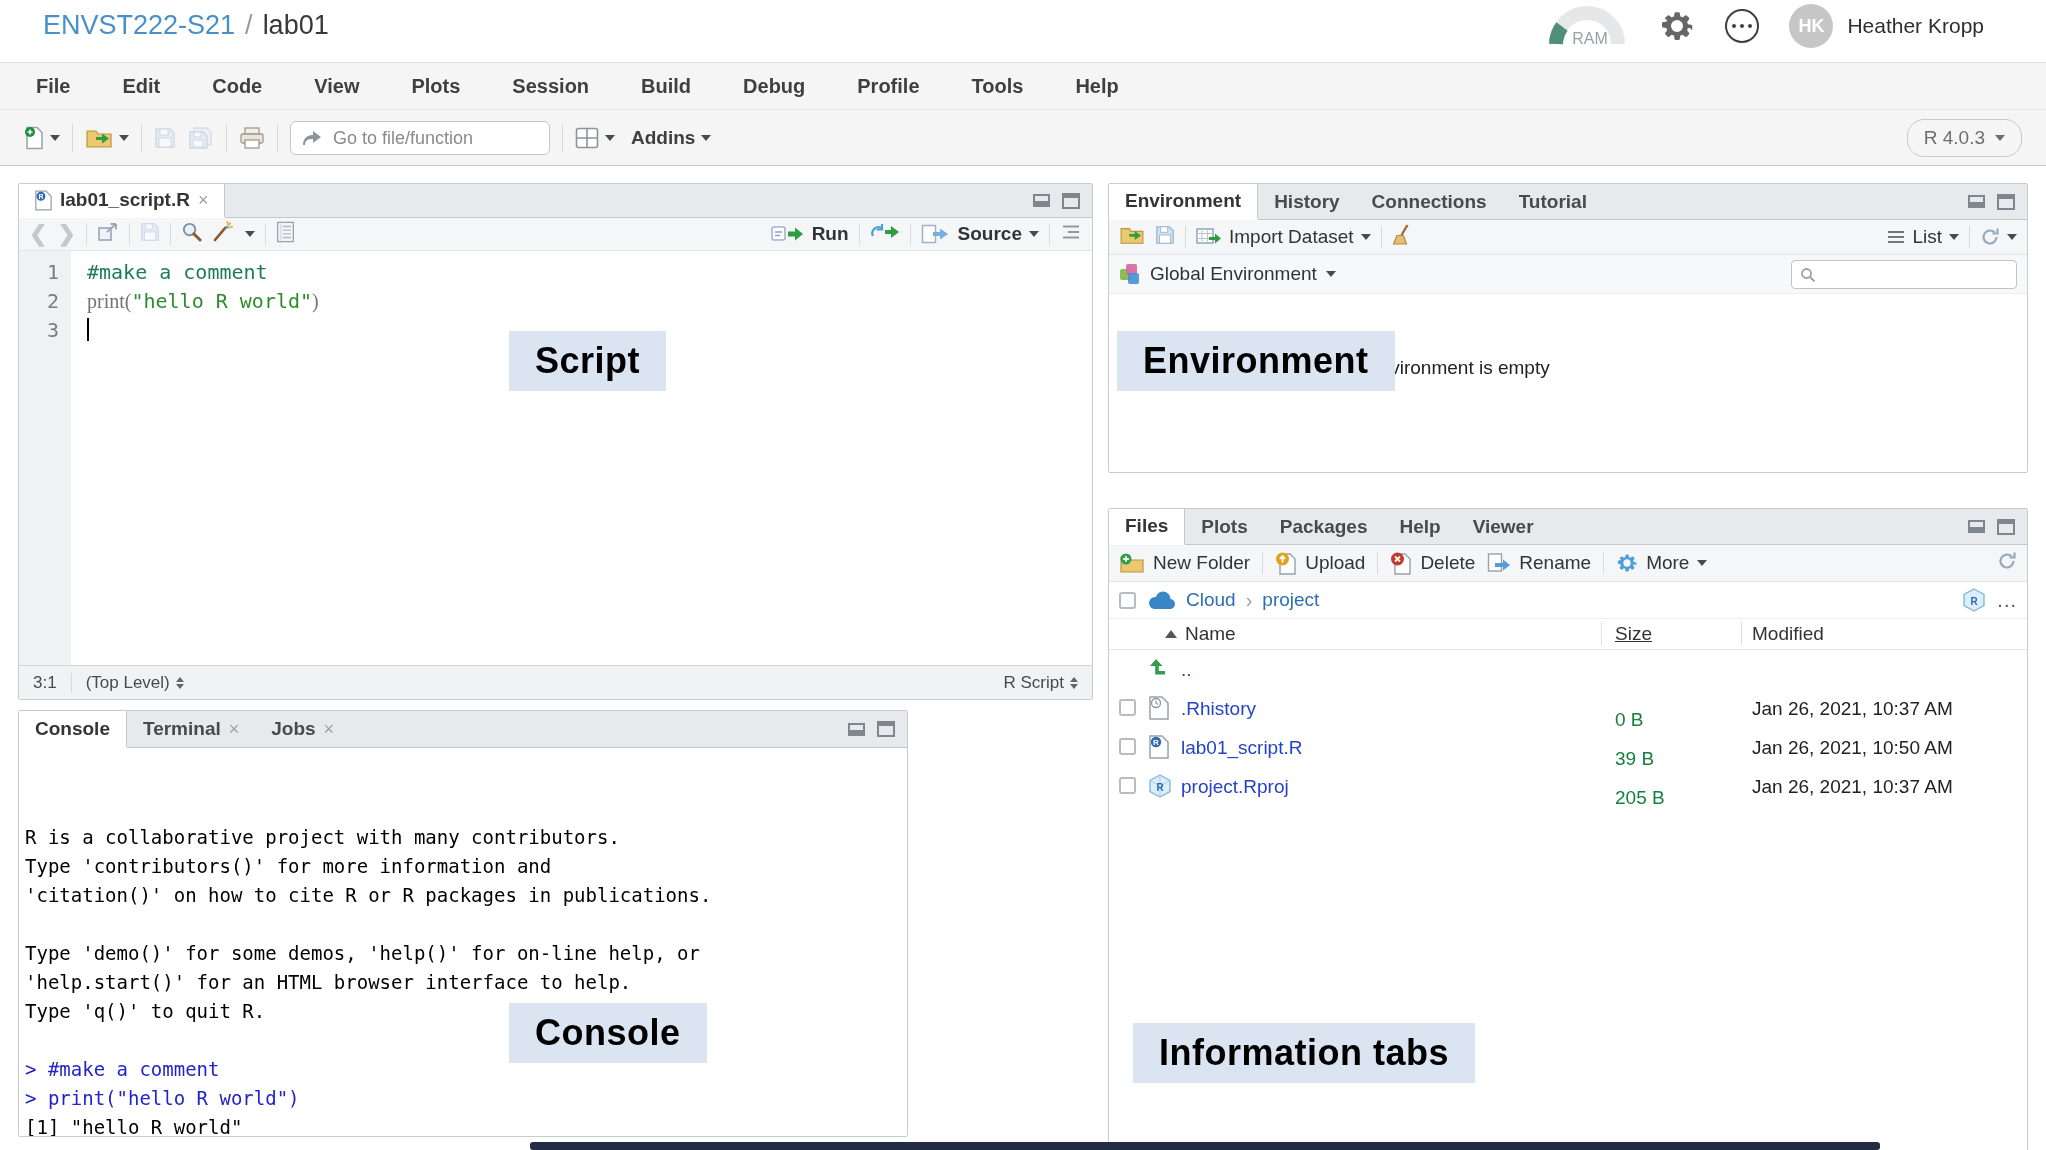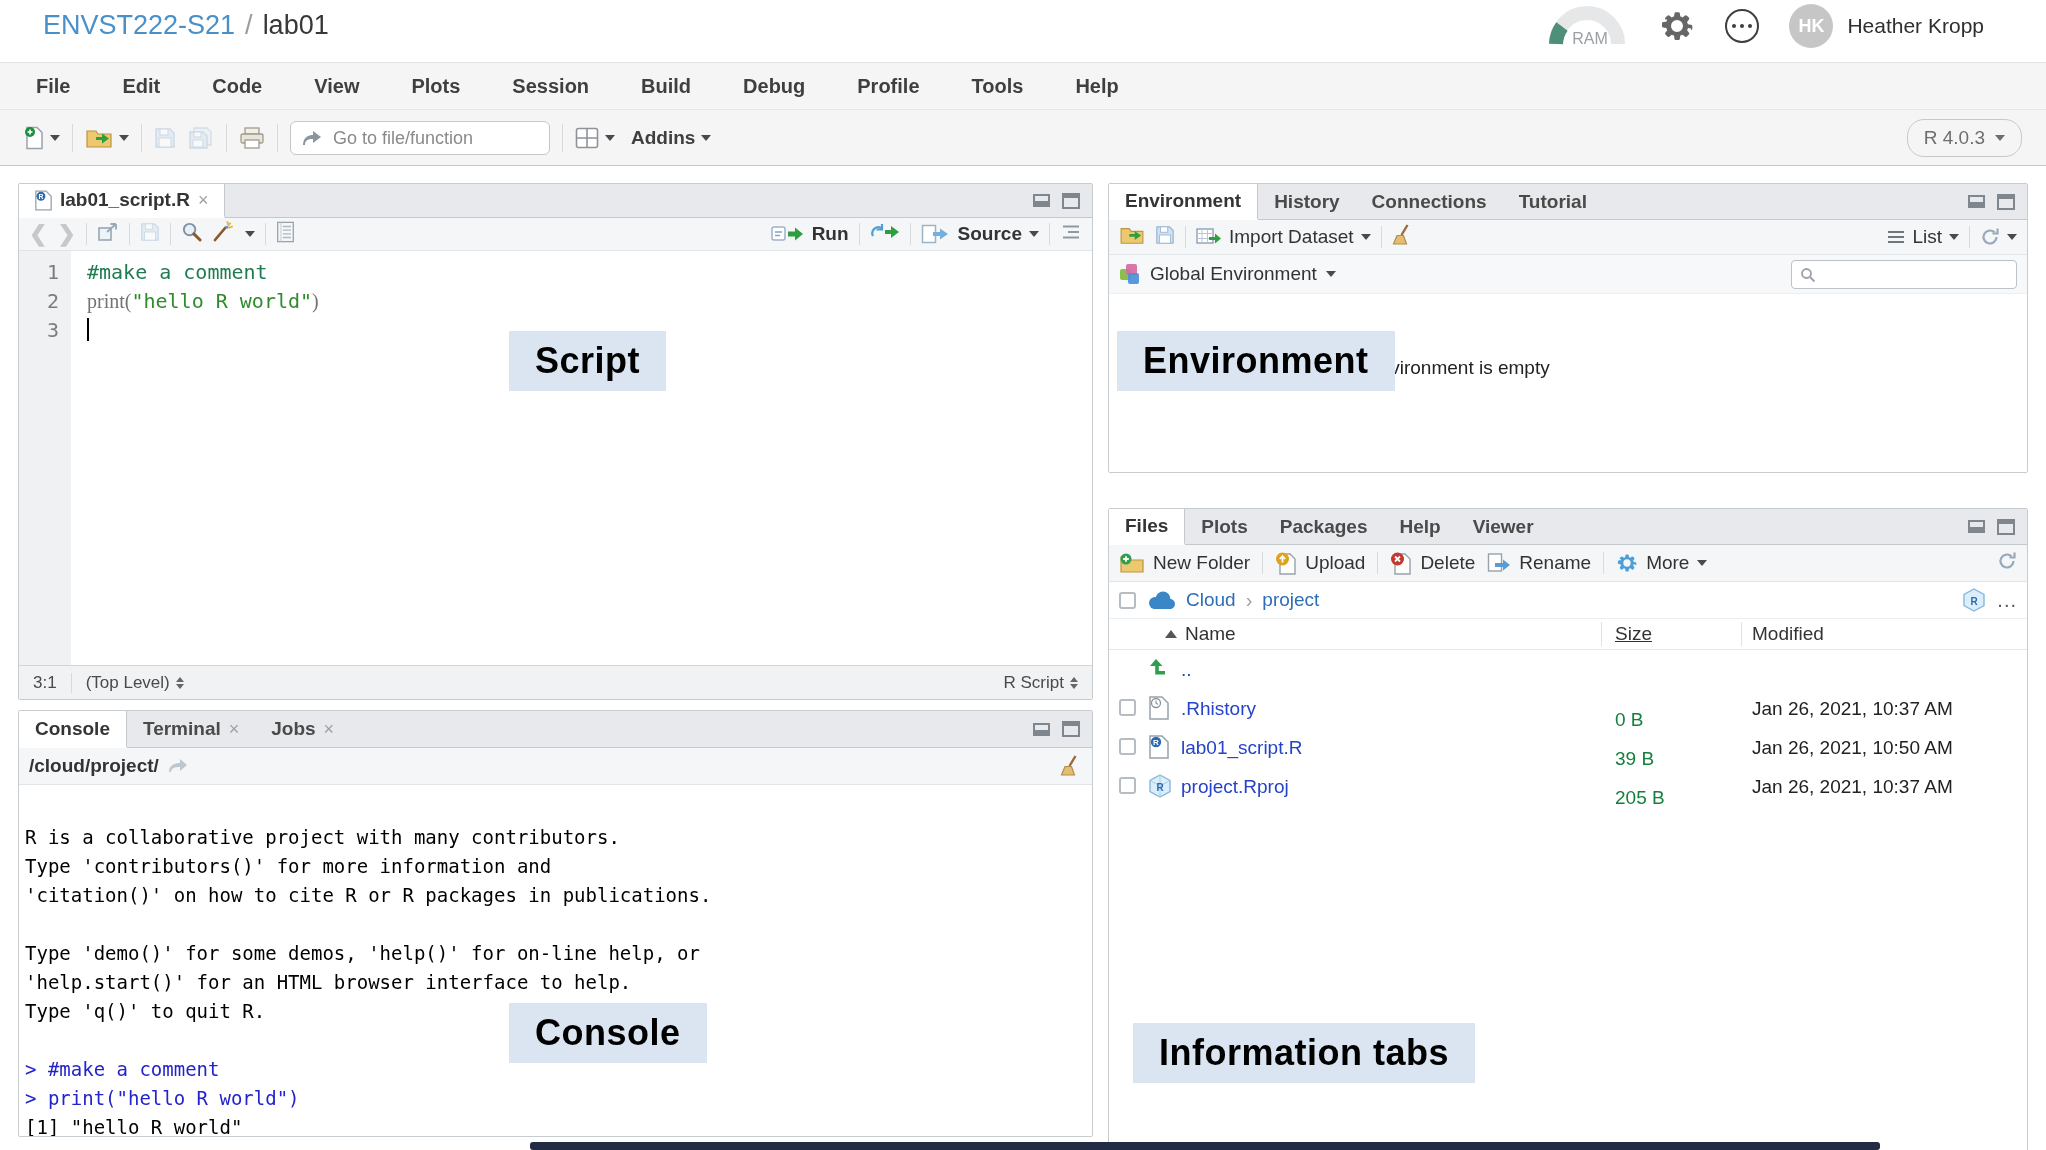--- a/index.html
+++ b/index.html
@@ -347,51 +347,39 @@
       <span class="status-right">
         <span>R Script</span>
         <span class="updown">
             <i class="u"></i>
             <i class="d"></i>
           </span>
       </span>
     </div>
   </div>
 
-  <div class="pane" style="left:18px;top:710px;width:1075px;height:427px;">
+  <div class="pane" style="left:18px;top:710px;width:890px;height:427px;">
     <div class="tabstrip" style="height:36px;">
       <div class="tabs" id="console-tabs">
           <div class="tab active">
             <span>Console</span>
           </div>
           <div class="tab">
             <span>Terminal</span>
             <span class="tab-close">×</span>
           </div>
           <div class="tab">
             <span>Jobs</span>
             <span class="tab-close">×</span>
           </div>
         </div>
       <div class="winbtns">
         <span class="btn-min"></span>
         <span class="btn-max"></span>
       </div>
-    </div>
-    <div class="pathrow">
-      <span>/cloud/project/</span>
-      <svg width="22" height="16" viewBox="0 0 22 16">
-          <path d="M2 14 C2 7 8 5 13 5 V1 l7 6 -7 6 V9 C8 9 4 10 4 14 Z" fill="#bcc7d0"></path>
-        </svg>
-      <span class="broom-right">
-        <svg width="22" height="22" viewBox="0 0 22 22">
-            <path d="M15.5 1 L9.5 11" stroke="#9a6a3c" stroke-width="2.4"></path>
-            <path d="M5 11.5 L11.5 11.5 L14.5 20 L1.5 20 Z" fill="#e3bd72" stroke="#b48c4a" stroke-width="1.2"></path>
-          </svg>
-      </span>
     </div>
     <div class="console-body" id="console-body">
         <div class="cline output">R is a collaborative project with many contributors.</div>
         <div class="cline output">Type 'contributors()' for more information and</div>
         <div class="cline output">'citation()' on how to cite R or R packages in publications.</div>
         <div class="cline output">&nbsp;</div>
         <div class="cline output">Type 'demo()' for some demos, 'help()' for on-line help, or</div>
         <div class="cline output">'help.start()' for an HTML browser interface to help.</div>
         <div class="cline output">Type 'q()' to quit R.</div>
         <div class="cline output">&nbsp;</div>

